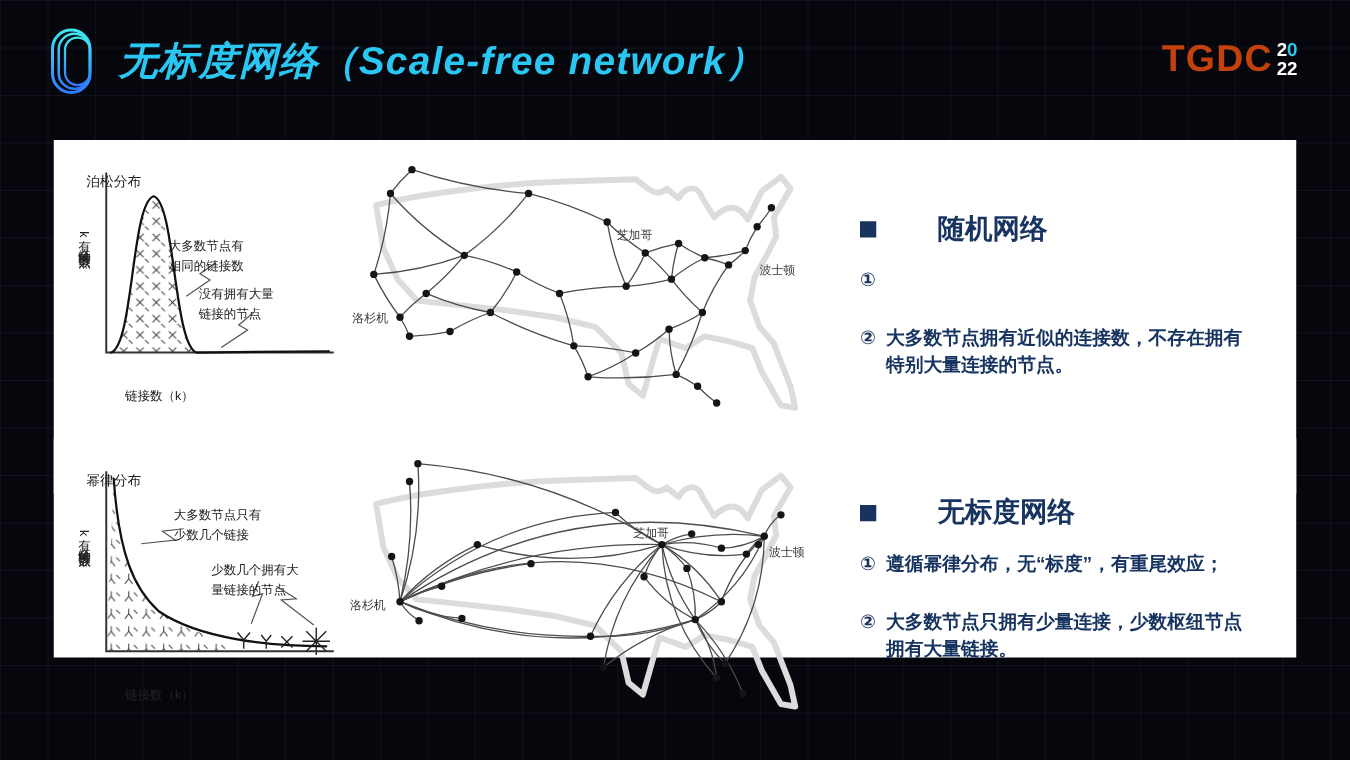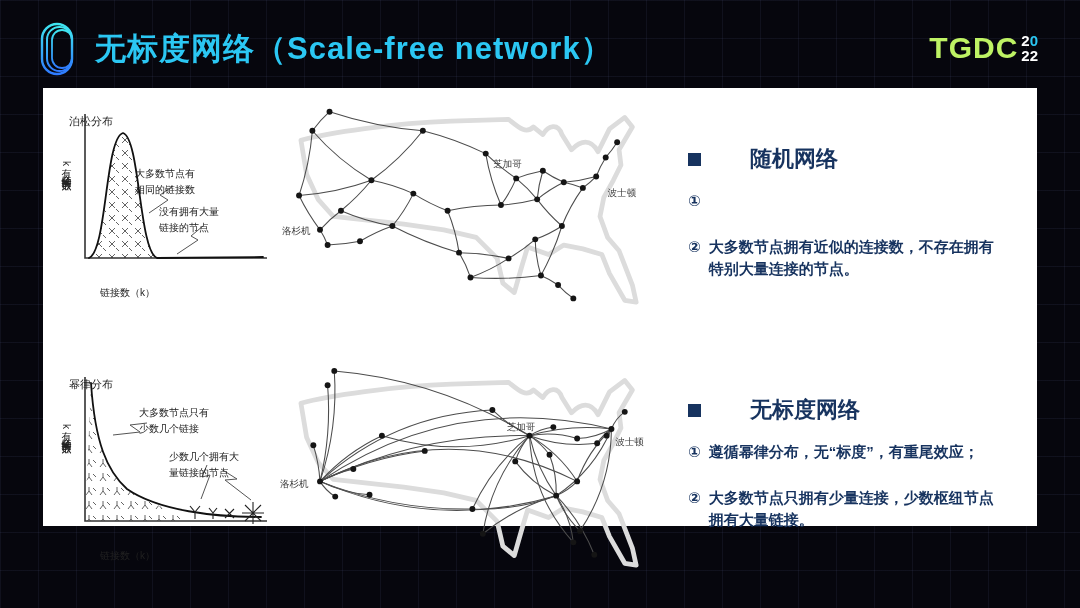--- a/index.html
+++ b/index.html
@@ -15,30 +15,31 @@
       linear-gradient(90deg,rgba(110,120,170,0.10) 1px,transparent 1px);
     background-size:38px 38px;
   }
   
   .header{position:absolute;left:0;top:0;width:1080px;height:97px;}
   .title-icon{position:absolute;left:40px;top:22px;width:40px;height:54px;}
   .page-title{
     position:absolute;left:95px;top:28px;margin:0;
     font-size:31px;font-weight:bold;letter-spacing:1px;color:#2bc7f3;
     white-space:nowrap;
+    font-style:italic;
   }
   .logo{position:absolute;right:42px;top:31px;display:flex;align-items:center;}
-  .logo-main{font-size:30px;font-weight:800;color:#bef264;letter-spacing:1px;}
+  .logo-main{font-size:30px;font-weight:800;color:#c2410c;letter-spacing:1px;}
   .logo-year{display:flex;flex-direction:column;margin-left:3px;line-height:1;}
   .logo-year span{font-size:15px;font-weight:800;color:#ffffff;letter-spacing:0px;}
   .logo-year .row{display:flex;}
   .logo-year .zero{color:#2bc7f3;}
   
   .panel{position:absolute;left:43px;width:994px;background:#ffffff;}
-  #panel-0{top:88px;height:283px;}
+  #panel-0{top:112px;height:283px;}
   #panel-1{top:351px;height:175px;}
   
   .dist{position:absolute;left:12px;top:8px;width:230px;height:218px;}
   .dist svg{position:absolute;left:0;top:0;}
   .dist-title{position:absolute;left:14px;top:18px;font-size:11px;color:#222;}
   .dist-ylabel{
     position:absolute;left:4px;top:64px;font-size:10px;color:#222;
     writing-mode:vertical-rl;text-orientation:mixed;letter-spacing:1px;
   }
   .dist-xlabel{position:absolute;left:45px;top:190px;width:150px;font-size:10px;color:#222;}

